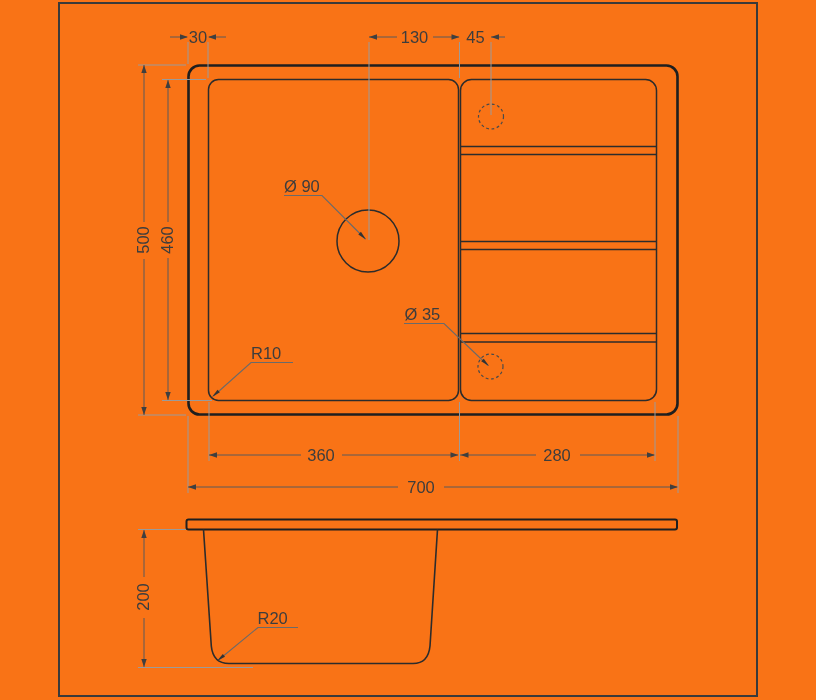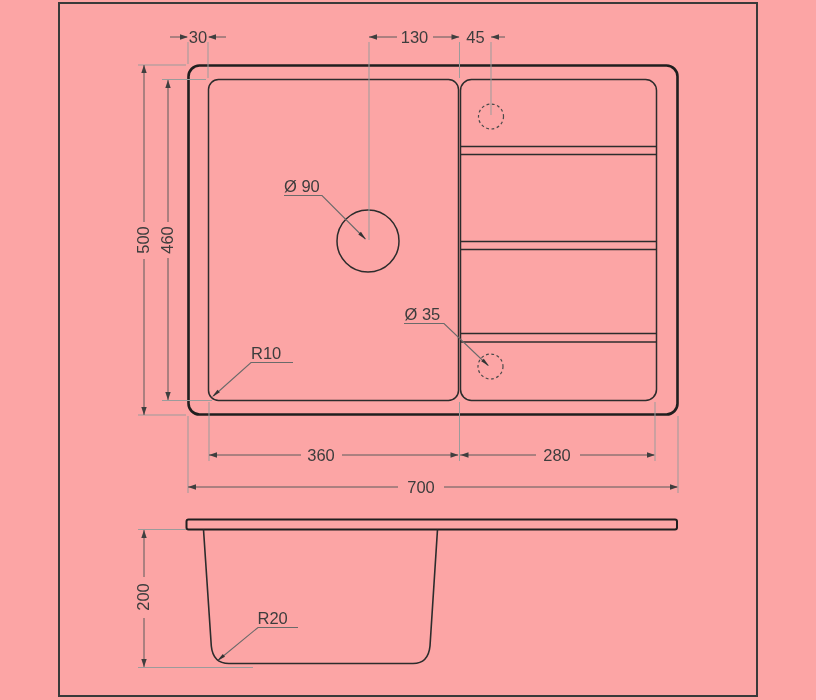--- a/index.html
+++ b/index.html
@@ -8,21 +8,21 @@
     background: #ffffff;
     width: 816px;
     height: 700px;
     overflow: hidden;
     font-family: "Liberation Sans", sans-serif;
   }
   .sheet {
     position: relative;
     width: 816px;
     height: 700px;
-    background: #fca5a5;
+    background: #f97316;
   }
   svg text {
     font-family: "Liberation Sans", sans-serif;
     font-size: 16.5px;
     fill: #3d3d3d;
   }
 </style>
 </head>
 <body>
 

